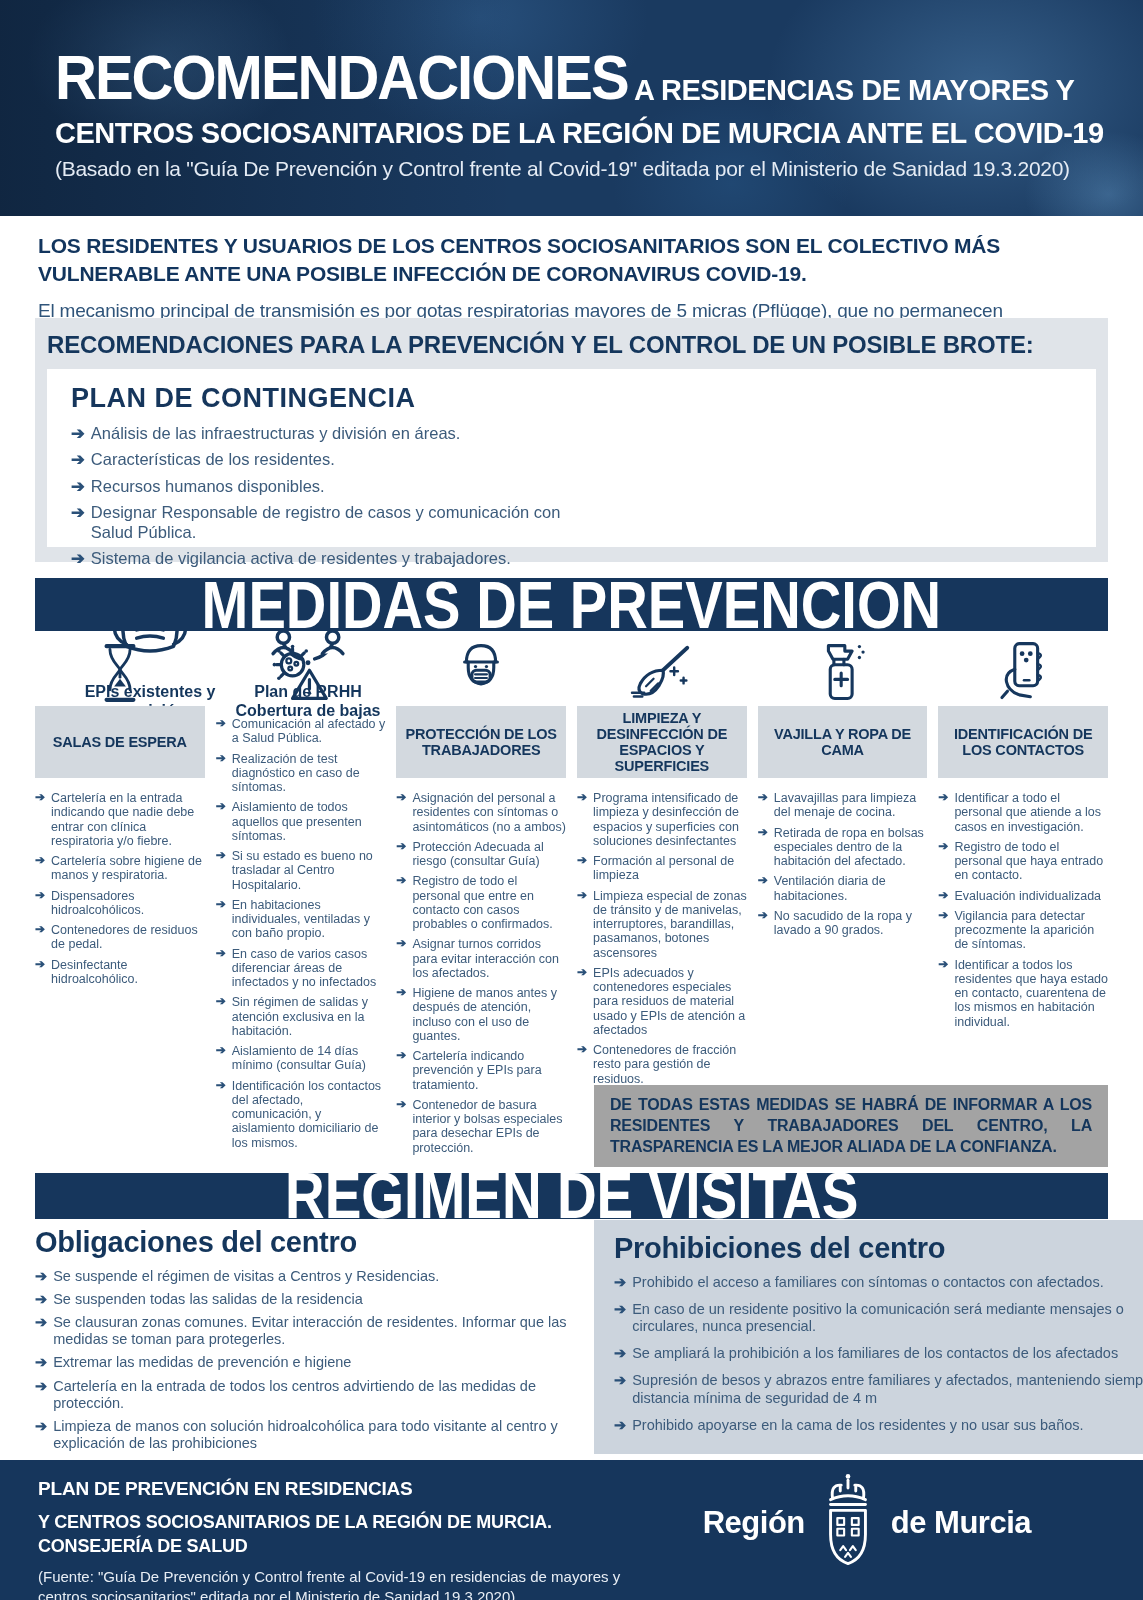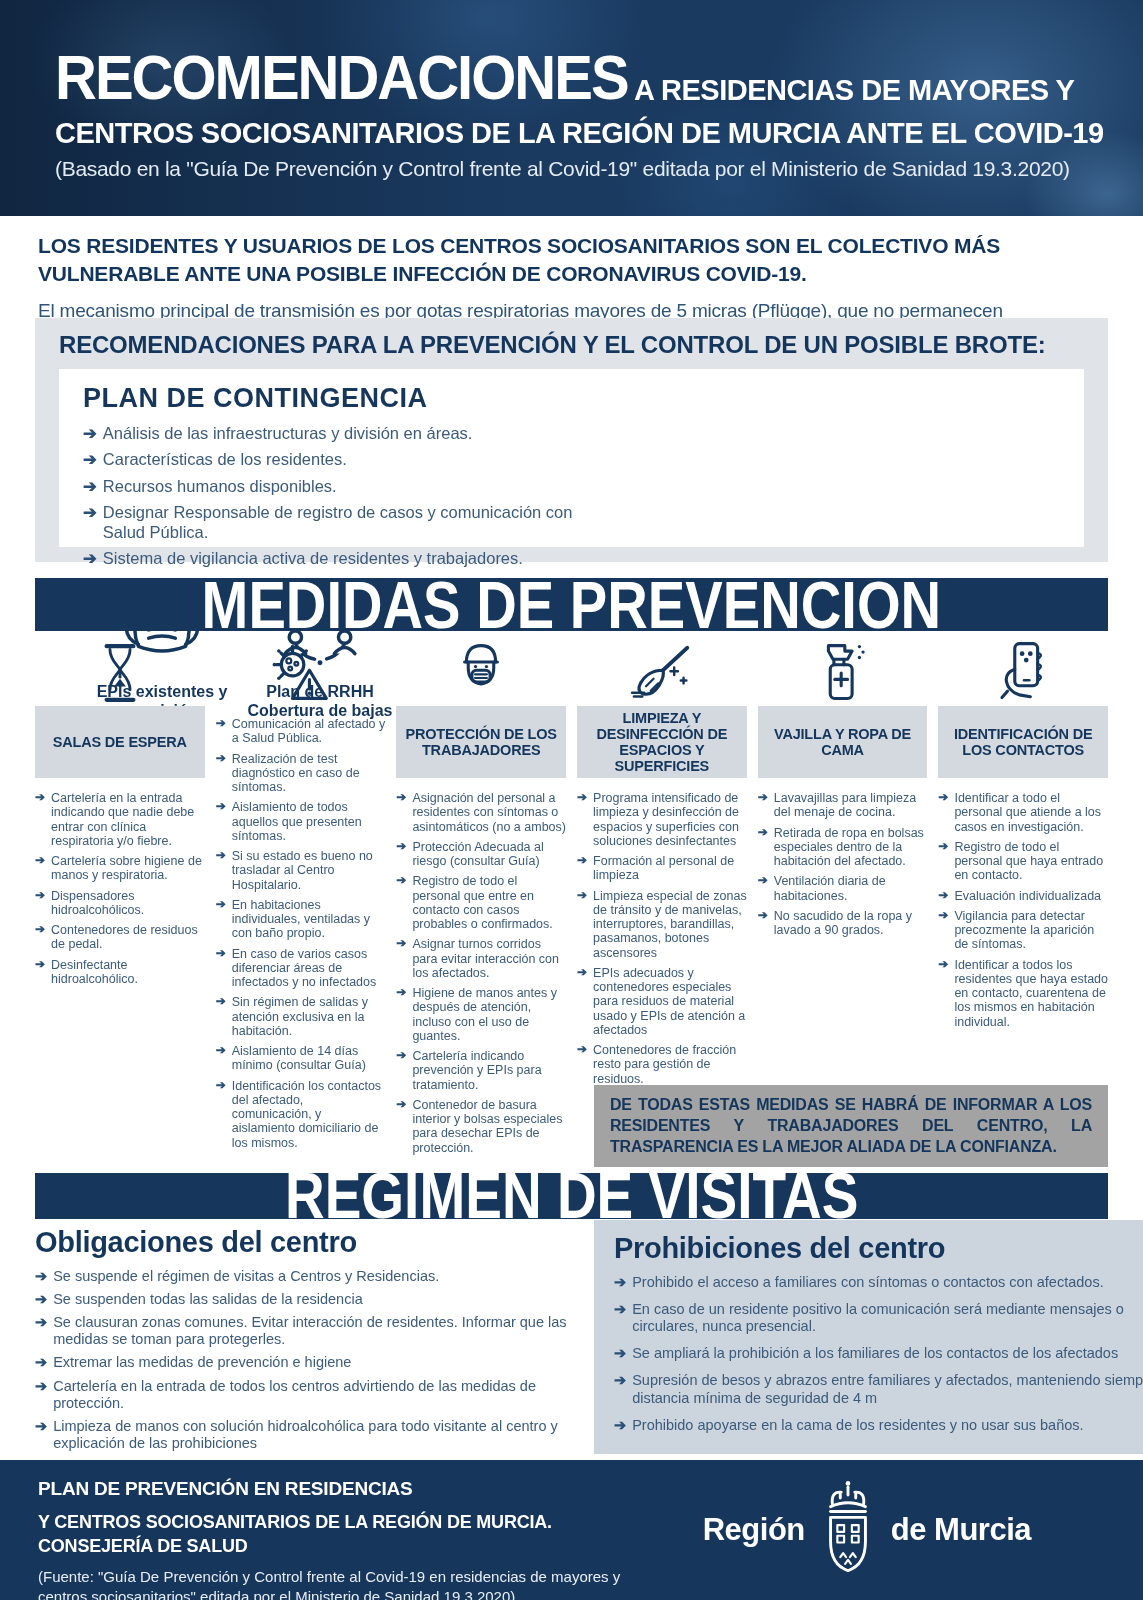--- a/index.html
+++ b/index.html
@@ -23,21 +23,21 @@
   .h-title-rest{ font-size:29px; font-weight:bold; letter-spacing:-0.5px; }
   .h-line2{ color:#fff; font-size:29px; font-weight:bold; letter-spacing:-0.5px; margin-top:4px;}
   .h-sub{ color:#e4ebf4; font-size:21px; margin-top:7px; letter-spacing:-0.3px;}
 
   
   .intro{ position:absolute; top:232px; left:38px; width:1068px;}
   .intro-bold{ font-size:21px; font-weight:bold; color:#12355e; line-height:1.32; letter-spacing:-0.2px;}
   .intro-par{ font-size:19px; color:#2f547a; line-height:1.35; margin-top:11px; letter-spacing:-0.2px;}
 
   
-  .brote{ position:absolute; top:318px; left:35px; width:1073px; height:244px; background:#e0e4e9; padding:13px 24px;}
+  .brote{ position:absolute; top:318px; left:35px; width:1073px; height:244px; background:#e0e4e9; padding:13px 12px;}
   .brote-title{ font-size:24px; font-weight:bold; color:#14365c; letter-spacing:-0.2px;}
   .brote-inner{ margin-top:10px; background:#fff; height:178px; display:flex; padding:14px 24px; align-items:flex-start;flex-direction:column;}
   .plan{ width:505px;}
   .plan-title{ font-size:27px; font-weight:bold; letter-spacing:0.5px; margin-bottom:10px;}
   .item{ display:flex; gap:6px; color:#3c5b7b;}
   .plan .item{ font-size:16.5px; line-height:1.18; margin-bottom:7px;}
   .ar{ color:#2a5078; font-weight:bold; flex:0 0 auto;}
   .divider{ width:2px; background:#16365c; height:140px; margin:8px 18px 0 6px;}
   .resources{ flex:1; display:flex; justify-content:space-around; padding-top:6px;}
   .res{ width:158px; text-align:center;}
@@ -73,21 +73,21 @@
   .prohib{ position:absolute; top:1220px; left:594px; width:614px; background:#ccd4dd; padding:12px 20px 10px;}
   .prohib .item{ font-size:14.5px; line-height:1.18; margin-bottom:10px;}
 
   
   .footer{ position:absolute; top:1460px; left:0; width:1143px; height:140px; background:#16365c; color:#fff;}
   .f-left{ position:absolute; left:38px; top:18px; width:640px;}
   .f-line1{ font-size:19px; font-weight:bold; letter-spacing:-0.2px;}
   .f-line2{ font-size:18px; font-weight:bold; margin-top:12px; letter-spacing:-0.2px;}
   .f-line3{ font-size:18px; font-weight:bold; margin-top:3px; letter-spacing:-0.2px;}
   .f-src{ font-size:15px; margin-top:10px; line-height:1.3; color:#e8eef5; width:620px;}
-  .logo{ position:absolute; right:112px; top:18px; display:flex; align-items:center; gap:12px;text-align:right;}
+  .logo{ position:absolute; right:112px; top:11px; display:flex; align-items:center; gap:12px;text-align:right;}
   .logo-txt{ font-size:31px; font-weight:bold; color:#fff; letter-spacing:-0.5px;}
   svg.line{ stroke:#16375d; fill:none; stroke-width:3.4; stroke-linecap:round; stroke-linejoin:round;}
   svg.line .fill{ fill:#16375d; stroke:none;}
   svg.wline{ stroke:#ffffff; fill:none; stroke-width:3; stroke-linecap:round; stroke-linejoin:round;}
   svg.wline .fill{ fill:#ffffff; stroke:none;}
 </style>
 </head>
 <body>
 
 <div class="poster">

